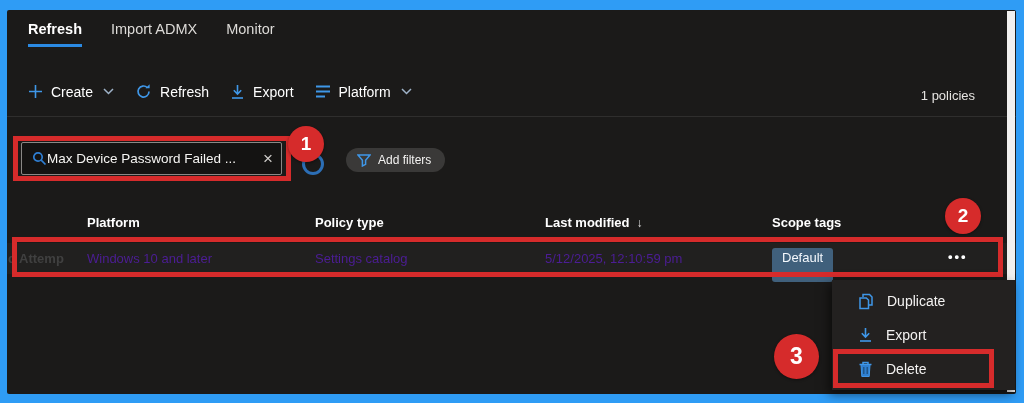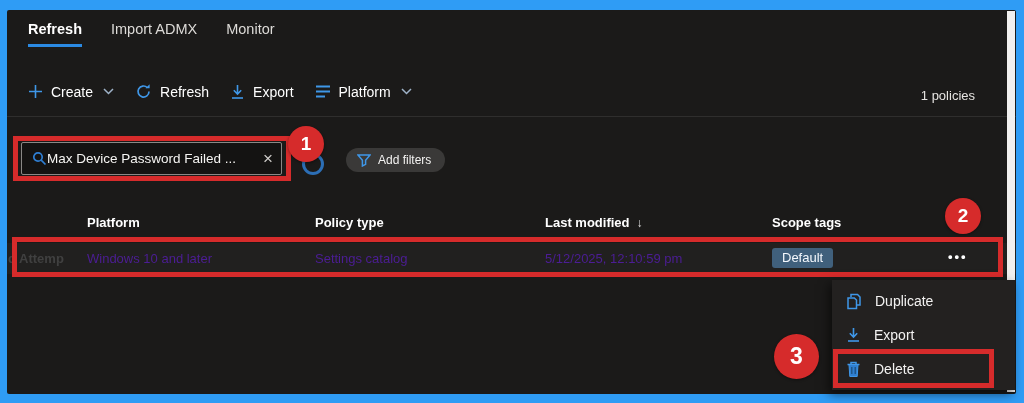--- a/index.html
+++ b/index.html
@@ -42,32 +42,32 @@
     background:#3a3938; display:flex; align-items:center; gap:7px; padding:0 14px 0 11px; z-index:2;
   }
   .pill .lbl { font-size:12px; color:#f3f2f1; }
   
   .th { position:absolute; top:215px; font-size:13px; font-weight:bold; color:#ffffff; z-index:2; }
   .sort-arrow { font-weight:normal; font-size:12px; color:#e0e0e0; margin-left:7px; }
   .row-band { position:absolute; left:7px; top:243px; width:1009px; height:31px; background:#21201f; z-index:1; }
   .td { position:absolute; top:251px; font-size:13px; color:#4c1d95; white-space:nowrap; z-index:2; }
   .policy-name { left:8px; width:70px; overflow:hidden; color:#404040; font-weight:bold; }
   .badge {
-    position:absolute; left:772px; top:248px; height:20px; padding:2px 10px;
+    position:absolute; left:772px; top:248px; height:34px; padding:2px 10px;
     background:#40607c; border-radius:3px; font-size:13px; color:#f4f8fd; z-index:2;
   }
   .more { left:948px; top:249px; color:#ffffff; font-weight:bold; letter-spacing:2px; font-size:13px; cursor:default; }
   
   .scrollbar { position:absolute; left:1007px; top:11px; width:8px; height:381px;
     background:#f1f0ef; z-index:3; }
   
   .menu {
     position:absolute; left:832px; top:280px; width:183px; height:110px;
     background:#232120; box-shadow:-3px 4px 10px rgba(0,0,0,.55); z-index:6;
-    display:flex; flex-direction:column; justify-content:space-around; padding:4px 0;
+    display:flex; flex-direction:column; justify-content:space-around; padding:4px 12px;
   }
   .menu-item { display:flex; align-items:center; gap:13px; padding-left:14px; height:32px; cursor:default; }
   .menu-item .lbl { font-size:14px; color:#f3f2f1; }
   
   .ann-box { position:absolute; border:5px solid #d62b2b; z-index:4; pointer-events:none; }
   .ann-box.b1 { left:13px;  top:136px; width:278px; height:45px; }
   .ann-box.b2 { left:12px;  top:237px; width:991px; height:40px; }
   .ann-box.b3 { left:833px; top:349px; width:161px; height:39px; z-index:7; }
   .ann-badge {
     position:absolute; background:#d62b2b; border-radius:50%; color:#ffffff;

